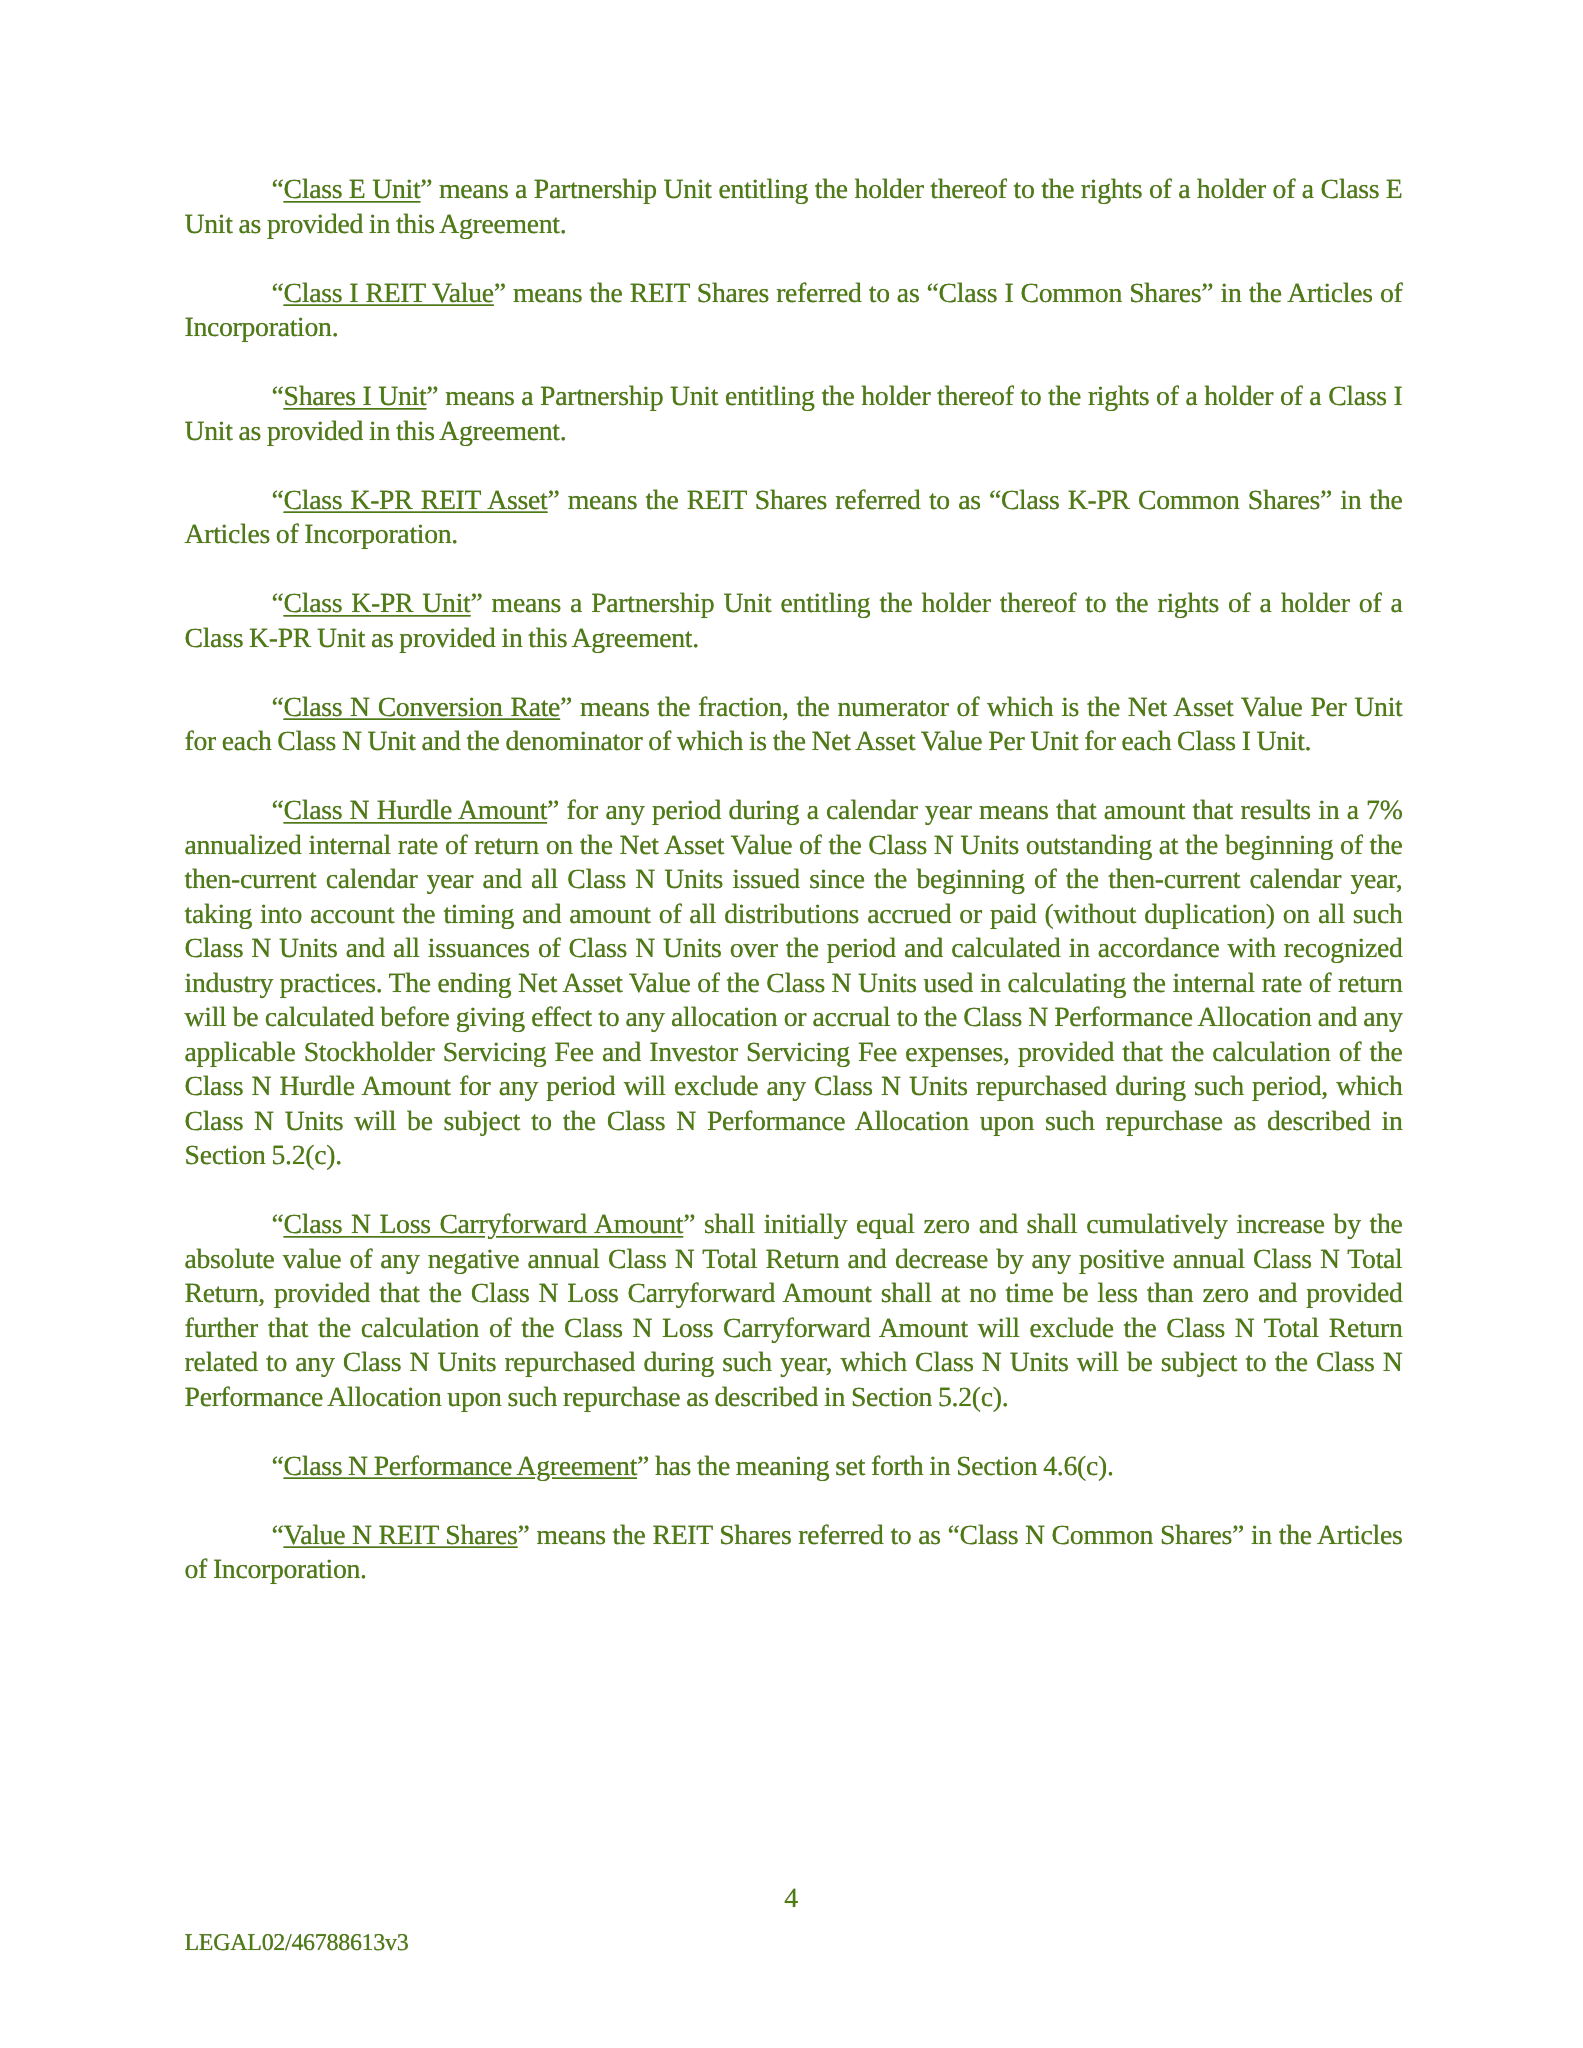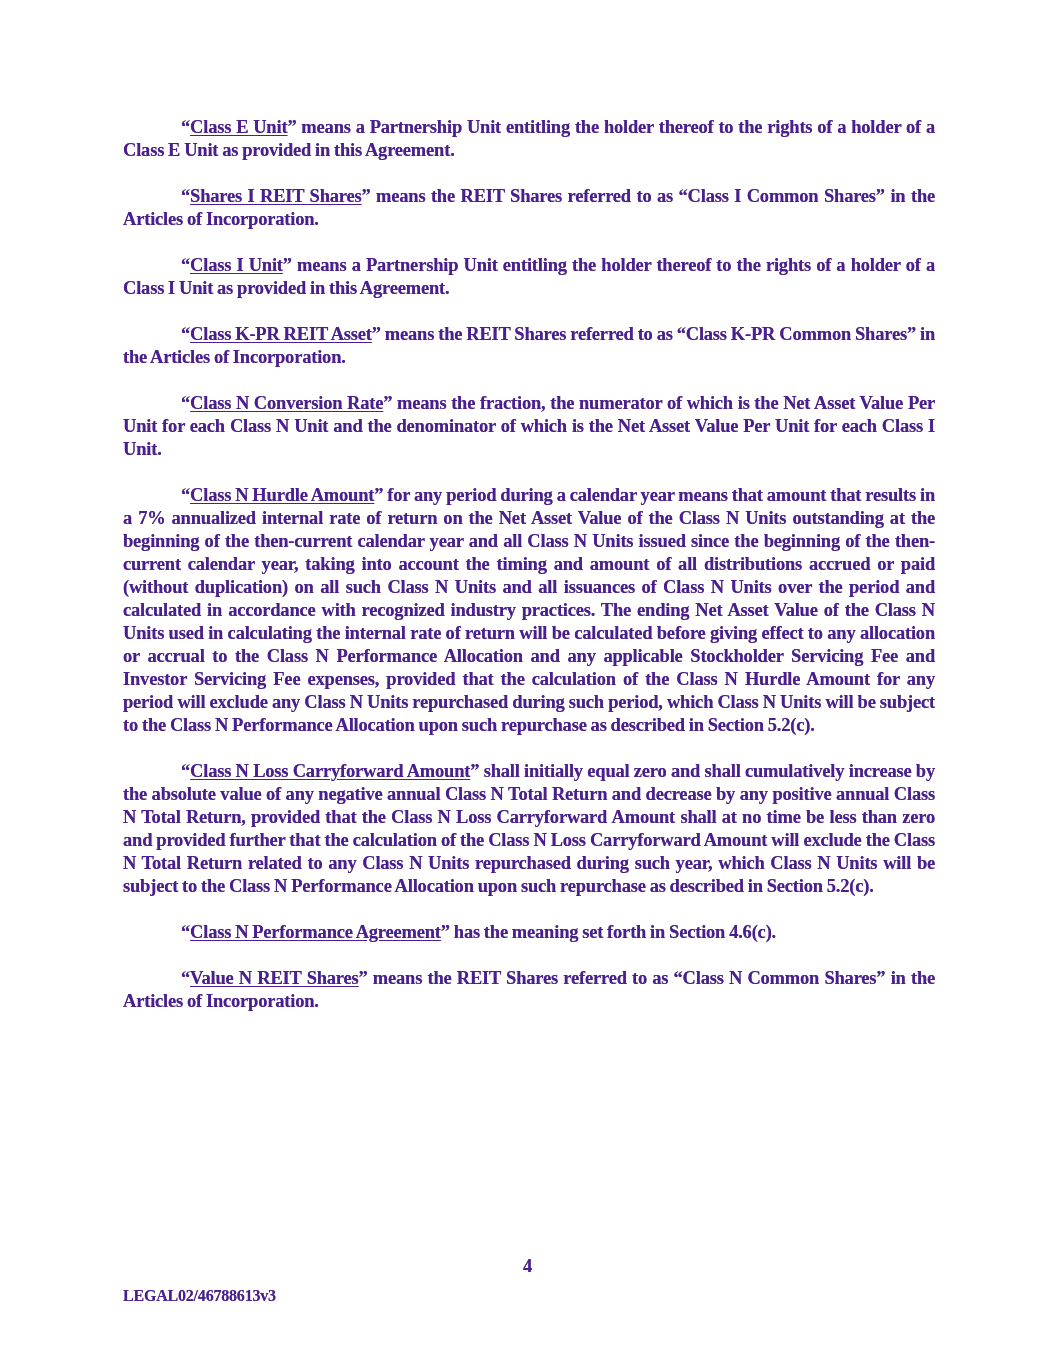--- a/index.html
+++ b/index.html
@@ -6,23 +6,22 @@
     margin: 0;
     padding: 0;
     background: #ffffff;
   }
   .page {
     position: relative;
     width: 1055px;
     height: 1365px;
     background: #ffffff;
     font-family: "Liberation Serif", "DejaVu Serif", serif;
-    color: #4c1d95;
+    color: #4d7c0f;
     overflow: hidden;
-    font-weight: bold;
   }
   .content {
     position: absolute;
     left: 123px;
     top: 116px;
     width: 812px;
   }
   .para {
     margin: 0 0 23px 0;
     font-size: 18.5px;
@@ -56,23 +55,24 @@
     text-shadow: 0 0 0.5px rgba(0,0,0,0.55);
     text-align: right;
   }
 </style>
 </head>
 <body>
 
 <div class="page">
   <div class="content" id="paragraphs">
       <p class="para"><span class="oq">“</span><span class="term">Class E Unit</span><span class="rest">” means a Partnership Unit entitling the holder thereof to the rights of a holder of a Class E Unit as provided in this Agreement.</span></p>
-      <p class="para"><span class="oq">“</span><span class="term">Shares I REIT Shares</span><span class="rest">” means the REIT Shares referred to as “Class I Common Shares” in the Articles of Incorporation.</span></p>
-      <p class="para"><span class="oq">“</span><span class="term">Class I Unit</span><span class="rest">” means a Partnership Unit entitling the holder thereof to the rights of a holder of a Class I Unit as provided in this Agreement.</span></p>
+      <p class="para"><span class="oq">“</span><span class="term">Class I REIT Value</span><span class="rest">” means the REIT Shares referred to as “Class I Common Shares” in the Articles of Incorporation.</span></p>
+      <p class="para"><span class="oq">“</span><span class="term">Shares I Unit</span><span class="rest">” means a Partnership Unit entitling the holder thereof to the rights of a holder of a Class I Unit as provided in this Agreement.</span></p>
       <p class="para"><span class="oq">“</span><span class="term">Class K-PR REIT Asset</span><span class="rest">” means the REIT Shares referred to as “Class K-PR Common Shares” in the Articles of Incorporation.</span></p>
+      <p class="para"><span class="oq">“</span><span class="term">Class K-PR Unit</span><span class="rest">” means a Partnership Unit entitling the holder thereof to the rights of a holder of a Class K-PR Unit as provided in this Agreement.</span></p>
       <p class="para"><span class="oq">“</span><span class="term">Class N Conversion Rate</span><span class="rest">” means the fraction, the numerator of which is the Net Asset Value Per Unit for each Class N Unit and the denominator of which is the Net Asset Value Per Unit for each Class I Unit.</span></p>
       <p class="para"><span class="oq">“</span><span class="term">Class N Hurdle Amount</span><span class="rest">” for any period during a calendar year means that amount that results in a 7% annualized internal rate of return on the Net Asset Value of the Class N Units outstanding at the beginning of the then-current calendar year and all Class N Units issued since the beginning of the then-current calendar year, taking into account the timing and amount of all distributions accrued or paid (without duplication) on all such Class N Units and all issuances of Class N Units over the period and calculated in accordance with recognized industry practices. The ending Net Asset Value of the Class N Units used in calculating the internal rate of return will be calculated before giving effect to any allocation or accrual to the Class N Performance Allocation and any applicable Stockholder Servicing Fee and Investor Servicing Fee expenses, provided that the calculation of the Class N Hurdle Amount for any period will exclude any Class N Units repurchased during such period, which Class N Units will be subject to the Class N Performance Allocation upon such repurchase as described in Section 5.2(c).</span></p>
       <p class="para"><span class="oq">“</span><span class="term">Class N Loss Carryforward Amount</span><span class="rest">” shall initially equal zero and shall cumulatively increase by the absolute value of any negative annual Class N Total Return and decrease by any positive annual Class N Total Return, provided that the Class N Loss Carryforward Amount shall at no time be less than zero and provided further that the calculation of the Class N Loss Carryforward Amount will exclude the Class N Total Return related to any Class N Units repurchased during such year, which Class N Units will be subject to the Class N Performance Allocation upon such repurchase as described in Section 5.2(c).</span></p>
       <p class="para"><span class="oq">“</span><span class="term">Class N Performance Agreement</span><span class="rest">” has the meaning set forth in Section 4.6(c).</span></p>
       <p class="para"><span class="oq">“</span><span class="term">Value N REIT Shares</span><span class="rest">” means the REIT Shares referred to as “Class N Common Shares” in the Articles of Incorporation.</span></p>
     </div>
   <div class="page-number">4</div>
   <div class="footer-id">LEGAL02/46788613v3</div>
 </div>
 

